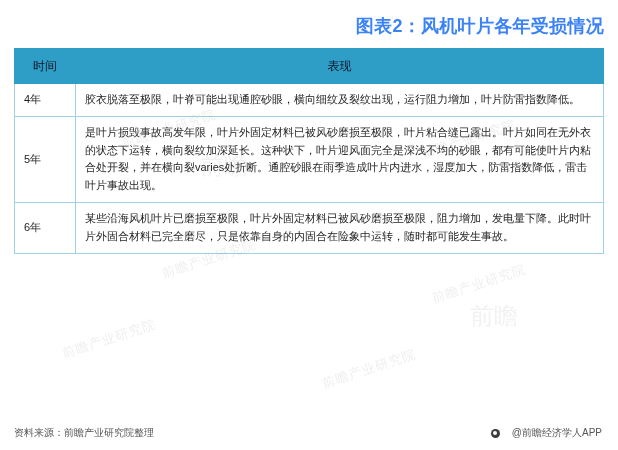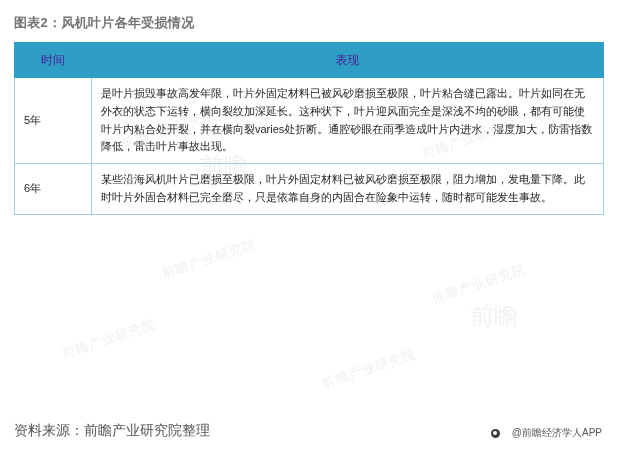--- a/index.html
+++ b/index.html
@@ -15,41 +15,41 @@
     overflow: hidden;
   }
   .page {
     position: relative;
     width: 618px;
     height: 450px;
     box-sizing: border-box;
     padding: 12px 14px 0 14px;
   }
   .title {
-    text-align: left;
-    font-size: 13px;
+    text-align: right;
+    font-size: 18px;
     font-weight: bold;
-    color: #737373;
+    color: #3b82f6;
     letter-spacing: 0.3px;
     margin: 2px 0 10px 0;
   }
   table.data {
     width: 590px;
     border-collapse: collapse;
     table-layout: fixed;
     font-size: 11px;
   }
   table.data th {
     background: #2e9ec7;
-    color: #4c1d95;
+    color: #0f172a;
     font-weight: normal;
     font-size: 12px;
     text-align: center;
     border: 1px solid #2e9ec7;
-    padding: 6px 12px;
+    padding: 6px 4px;
     height: 22px;
   }
   table.data td {
     border: 1px solid #9fd0e4;
     padding: 7px 9px 7px 9px;
     vertical-align: middle;
     line-height: 1.62;
     color: #1f1f1f;
     font-size: 11px;
   }
@@ -57,21 +57,21 @@
     text-align: left;
     width: 52px;
     white-space: nowrap;
     vertical-align: middle;
   }
   th.col-time { width: 52px; }
   .footer {
     position: absolute;
     left: 14px;
     bottom: 10px;
-    font-size: 14px;
+    font-size: 10px;
     color: #555555;
   }
   .brand {
     position: absolute;
     right: 16px;
     bottom: 10px;
     font-size: 10px;
     color: #555555;
     display: flex;
     align-items: center;
@@ -136,20 +136,24 @@
 
   <table class="data">
     <thead>
       <tr>
         <th class="col-time">时间</th>
         <th class="col-desc">表现</th>
       </tr>
     </thead>
     <tbody>
       <tr>
+        <td class="time-cell">4年</td>
+        <td class="desc-cell">胶衣脱落至极限，叶脊可能出现通腔砂眼，横向细纹及裂纹出现，运行阻力增加，叶片防雷指数降低。</td>
+      </tr>
+      <tr>
         <td class="time-cell">5年</td>
         <td class="desc-cell">是叶片损毁事故高发年限，叶片外固定材料已被风砂磨损至极限，叶片粘合缝已露出。叶片如同在无外衣的状态下运转，横向裂纹加深延长。这种状下，叶片迎风面完全是深浅不均的砂眼，都有可能使叶片内粘合处开裂，并在横向裂varies处折断。通腔砂眼在雨季造成叶片内进水，湿度加大，防雷指数降低，雷击叶片事故出现。</td>
       </tr>
       <tr>
         <td class="time-cell">6年</td>
         <td class="desc-cell">某些沿海风机叶片已磨损至极限，叶片外固定材料已被风砂磨损至极限，阻力增加，发电量下降。此时叶片外固合材料已完全磨尽，只是依靠自身的内固合在险象中运转，随时都可能发生事故。</td>
       </tr>
     </tbody>
   </table>
 

